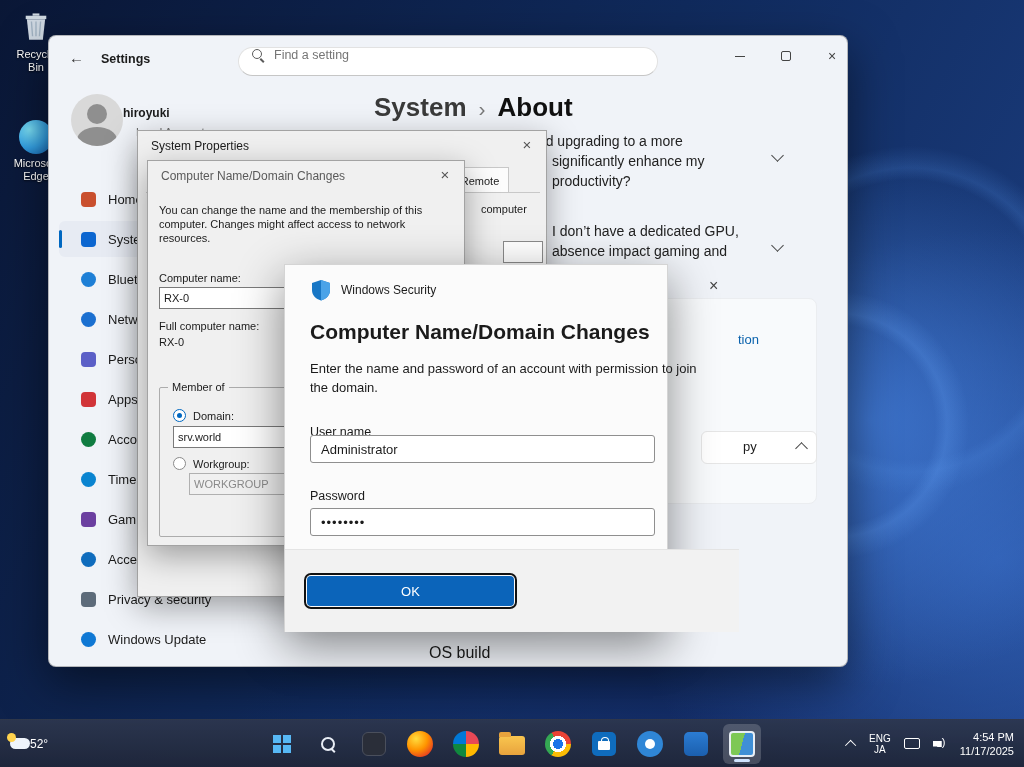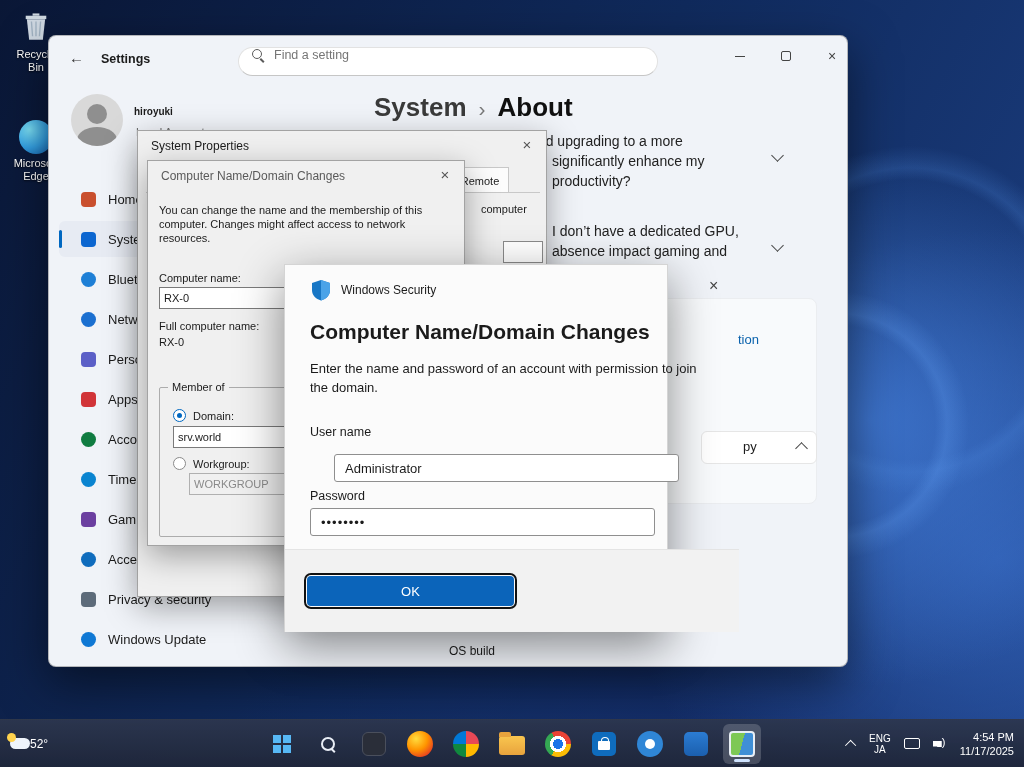--- a/index.html
+++ b/index.html
@@ -127,21 +127,21 @@
         <span class="min-glyph"></span>
       </div>
     <div class="win-btn" style="left:722px">
         <span class="max-glyph"></span>
       </div>
     <div class="win-btn" style="left:768px">
         <span>×</span>
       </div>
 
     <div class="avatar"></div>
-    <span class="abs" style="left:85px;top:70px;font-size:10px;font-weight:bold">hiroyuki</span>
+    <span class="abs" style="left:74px;top:70px;font-size:12px;font-weight:bold">hiroyuki</span>
     <span class="abs" style="left:87px;top:90px;font-size:11px;color:#666">Local Account</span>
 
     <div class="nav-item" style="top:145px">
       <span class="nic" style="background:#c94f2e"></span>
       <span class="nav-label">Home</span>
     </div>
     <div class="nav-item sel" style="top:185px">
       <span class="accent-bar"></span>
       <span class="nic" style="background:#0c66d0"></span>
       <span class="nav-label">System</span>
@@ -198,21 +198,21 @@
     <span class="frag" style="left:503px;top:117px">significantly enhance my</span>
     <span class="frag" style="left:503px;top:137px">productivity?</span>
     <span class="abs chev-d" style="left:724px;top:115px"></span>
     <span class="frag" style="left:503px;top:187px">I don’t have a dedicated GPU,</span>
     <span class="frag" style="left:503px;top:207px">absence impact gaming and</span>
     <span class="abs chev-d" style="left:724px;top:205px"></span>
     <span class="abs" style="left:689px;top:296px;font-size:13px;color:#0a62ad">tion</span>
     <div class="abs" style="left:652px;top:395px;width:116px;height:33px;background:#fff;border:1px solid #e6e6e6;border-radius:6px"></div>
     <span class="abs" style="left:694px;top:403px;font-size:13px">py</span>
     <span class="abs chev-u" style="left:748px;top:408px"></span>
-    <span class="abs" style="left:400px;top:608px;font-size:12px">OS build</span>
+    <span class="abs" style="left:380px;top:608px;font-size:16px">OS build</span>
   </div>
 
   <div class="abs sp-dialog">
     <span class="dlg-title" style="color:#1b1b1b">System Properties</span>
     <span class="dlg-close">×</span>
     <div class="sp-tab">Remote</div>
     <div class="sp-panel-line"></div>
     <span class="lbl11" style="left:343px;top:72px">computer</span>
     <div class="abs" style="left:365px;top:110px;width:40px;height:22px;background:#fff;border:1px solid #8a8a8a"></div>
   </div>
@@ -240,21 +240,21 @@
     <div class="sec-footer"></div>
     <svg class="abs" style="left:26px;top:14px" width="20" height="22" viewBox="0 0 20 22">
       <path d="M10 1 L19 4 V11 C19 16.5 15.2 20 10 21.5 C4.8 20 1 16.5 1 11 V4 Z" fill="#1877c5"></path>
       <path d="M10 1 L19 4 V11 C19 16.5 15.2 20 10 21.5 Z" fill="#4aa3e8"></path>
     </svg>
     <span class="abs" style="left:56px;top:18px;font-size:12px">Windows Security</span>
     <span class="abs" style="left:424px;top:12px;font-size:16px;color:#444">×</span>
     <div class="abs" style="left:25px;top:55px;font-size:21px;font-weight:600;color:#1b1b1b">Computer Name/Domain Changes</div>
     <div class="abs" style="left:25px;top:94px;width:406px;font-size:13px;line-height:19px;color:#1b1b1b">Enter the name and password of an account with permission to join the domain.</div>
     <span class="abs" style="left:25px;top:160px;font-size:12.5px">User name</span>
-    <input class="sec-input" style="top: 189px; margin-left: 24px;" value="Administrator">
+    <input class="sec-input" style="top: 170px;" value="Administrator">
     <span class="abs" style="left:25px;top:224px;font-size:12.5px">Password</span>
     <input class="sec-input" style="top: 243px; letter-spacing: 1px;" value="••••••••">
     <div class="btn-ok">OK</div>
   </div>
 
   <div class="taskbar">
     <div class="weather">
       <span class="i-cloud"></span>
       <span>52°</span>
     </div>

